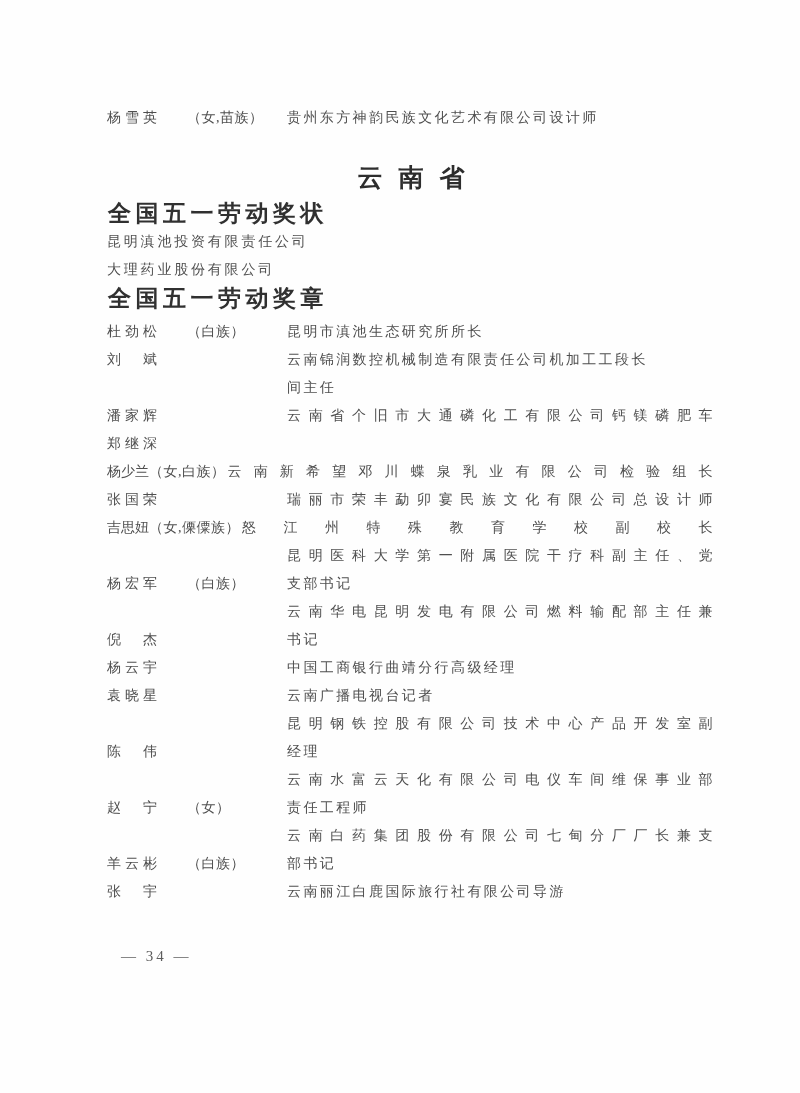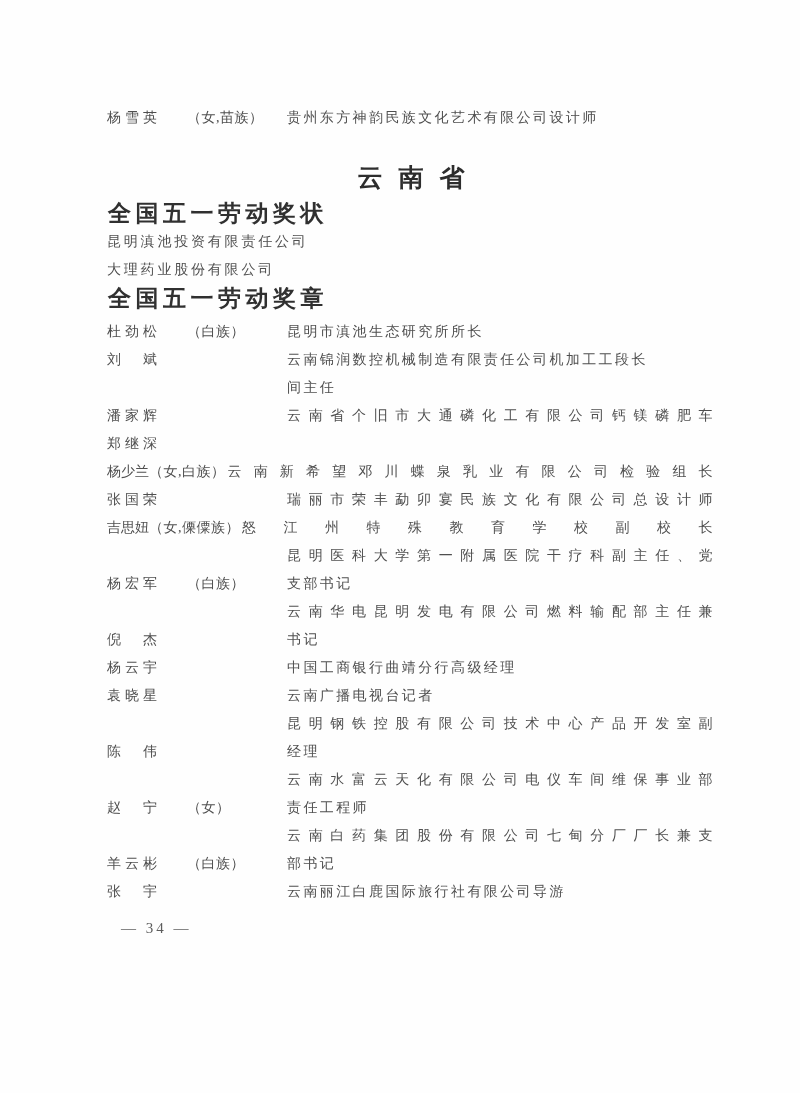--- a/index.html
+++ b/index.html
@@ -37,21 +37,21 @@
   h2.sect{
     margin:1px;font-size:23px;line-height:27px;
     font-weight:bold;color:#303030;
     letter-spacing:4.5px;
     font-family:"Liberation Sans","DejaVu Sans",sans-serif;
   }
   .org{font-size:14px;line-height:28px;letter-spacing:2.8px;color:#4f4f4f;}
   .entries{margin-top:6px;}
 
   .pageno{
-    position:absolute;left:121px;top:920px;
+    position:absolute;left:121px;top:948px;
     font-size:15px;color:#5c5c5c;letter-spacing:3px;
     font-family:"Liberation Serif","DejaVu Serif",serif;
   }
 </style>
 </head>
 <body>
 
 <div class="page">
   <div class="content">
 

